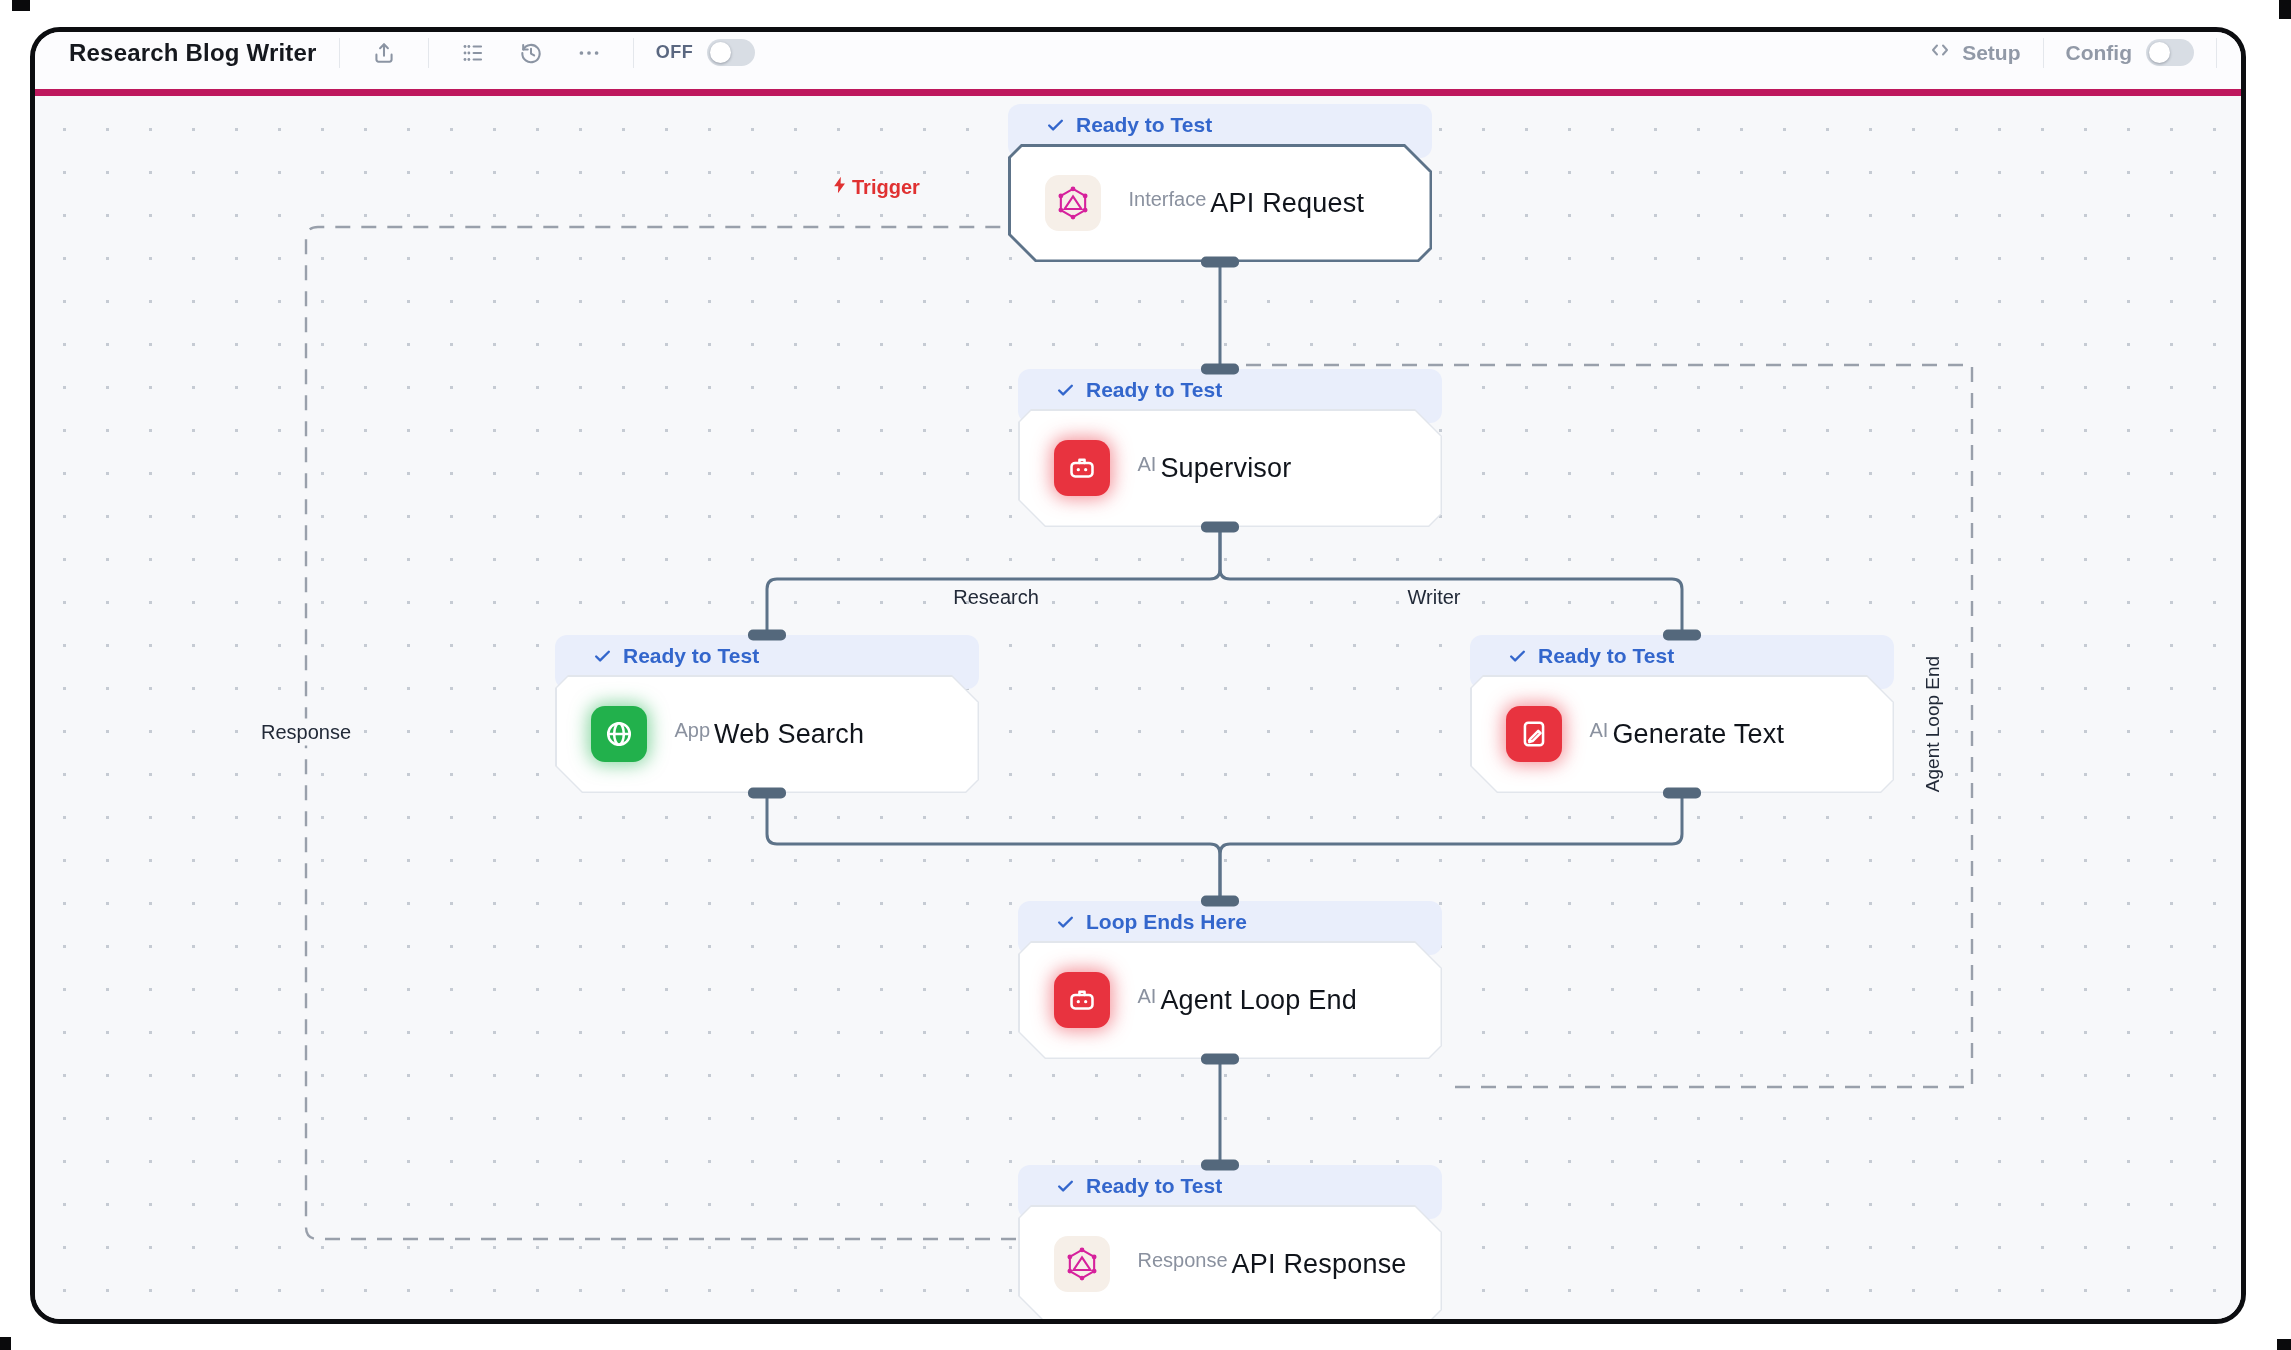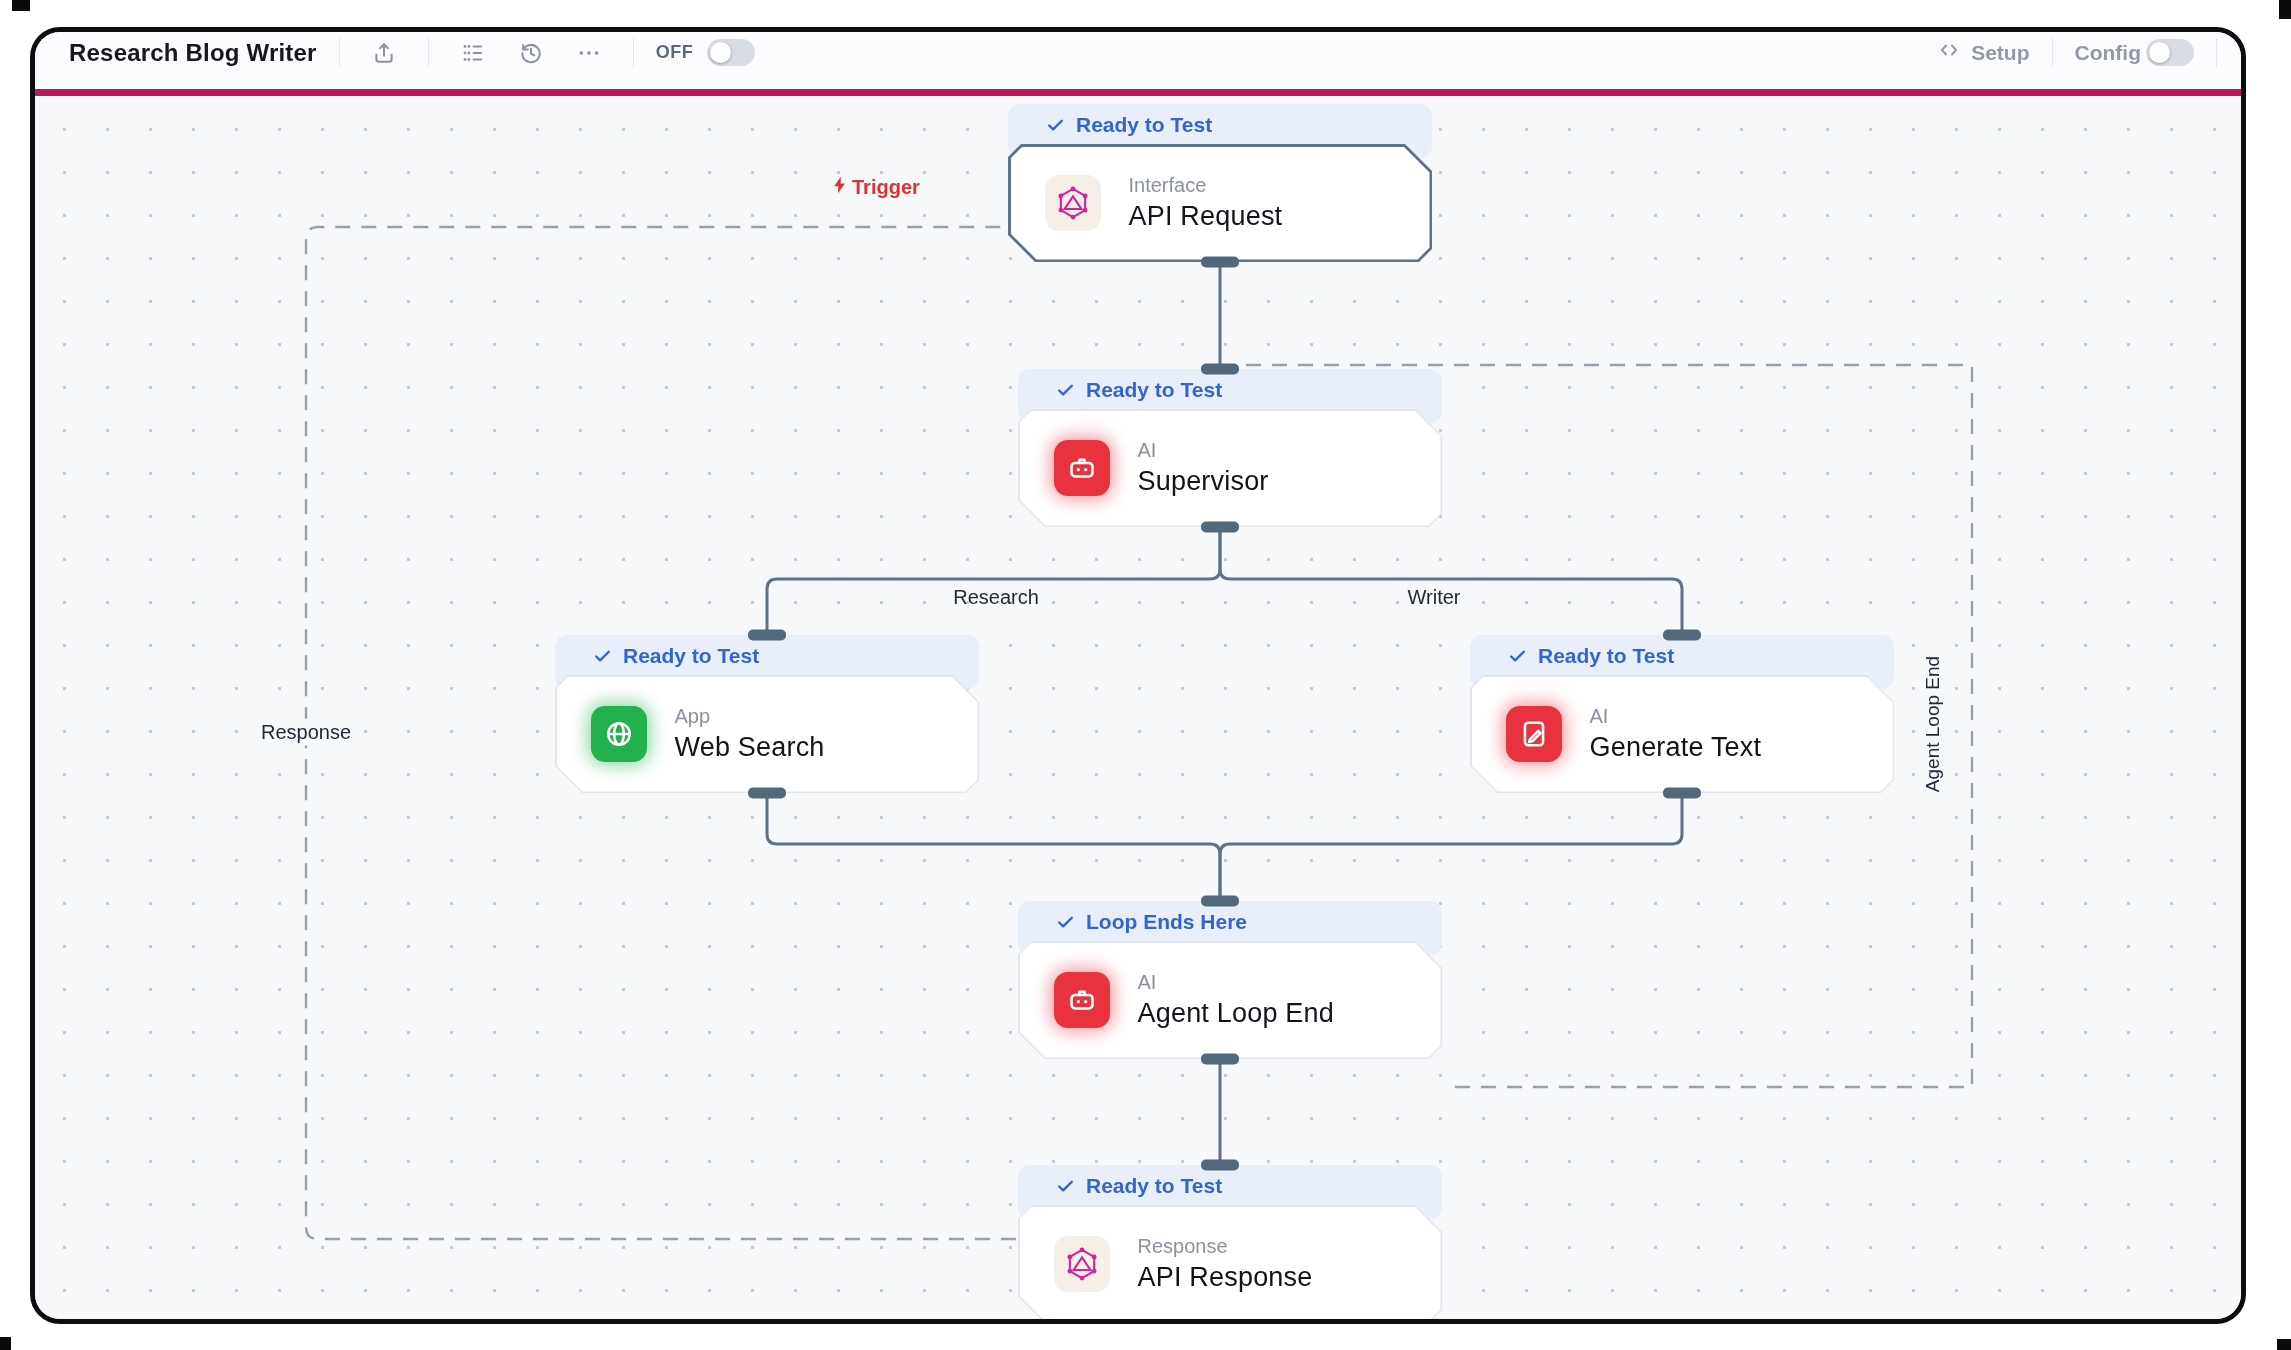--- a/index.html
+++ b/index.html
@@ -40,21 +40,21 @@
   .toggle{
     position:relative;width:48px;height:27px;border-radius:14px;background:#d8dde4;cursor:pointer;
   }
   .toggle .knob{
     position:absolute;left:3px;top:3px;width:21px;height:21px;border-radius:50%;
     background:#ffffff;box-shadow:0 1px 3px rgba(20,30,50,.35);
   }
   .hspacer{flex:1;}
   .hright{display:flex;align-items:center;}
   .hbtn{display:flex;align-items:center;gap:10px;color:#9199a7;font-size:21px;font-weight:700;cursor:pointer;}
-  .configwrap{display:flex;align-items:center;gap:5px;color:#9199a7;font-size:21px;font-weight:600;text-align:center;}
+  .configwrap{display:flex;align-items:center;gap:14px;color:#9199a7;font-size:21px;font-weight:600;text-align:center;}
 
   
   .canvas{
     position:absolute;left:0;top:64px;right:0;bottom:0;overflow:hidden;
     background-color:#f7f8fa;
     background-image:radial-gradient(circle, rgba(158,166,179,.55) 1.7px, transparent 1.8px);
     background-size:43px 43px;background-position:8px 12px;
   }
   .edges{position:absolute;left:0;top:0;z-index:1;}
 
@@ -77,21 +77,21 @@
     clip-path:polygon(12px 0, calc(100% - 26px) 0, 100% 26px, 100% calc(100% - 12px),
                       calc(100% - 12px) 100%, 26px 100%, 0 calc(100% - 26px), 0 12px);
     display:flex;align-items:center;gap:28px;padding-left:34px;box-sizing:border-box;
   }
   .node.selected .nbody{background:#5d7389;}
   .node.selected .nbody-in{inset:2.5px;}
   .ntile{width:56px;height:56px;border-radius:14px;display:flex;align-items:center;justify-content:center;flex:none;}
   .tile-interface{background:#f6efe8;}
   .tile-ai{background:#e8333f;box-shadow:0 0 18px 3px rgba(235,60,72,.55);}
   .tile-app{background:#22b14c;box-shadow:0 0 18px 3px rgba(40,180,85,.55);}
-  .ntext{display:flex;flex-direction:column;gap:4px;}
+  .ntext{display:flex;flex-direction:row;gap:4px;}
   .ntype{font-size:20px;color:#8a919f;}
   .ntitle{font-size:27px;font-weight:400;color:#10141b;letter-spacing:.2px;}
 
   .handle{
     position:absolute;width:38px;height:11px;border-radius:5px;background:#54687c;
     transform:translate(-50%,-50%);z-index:5;
   }
 
   .edge-label{position:absolute;font-size:20px;color:#222a38;z-index:2;transform:translate(-50%,-50%);}
   .edge-label.masked{background:#f7f8fa;padding:2px 8px;}

